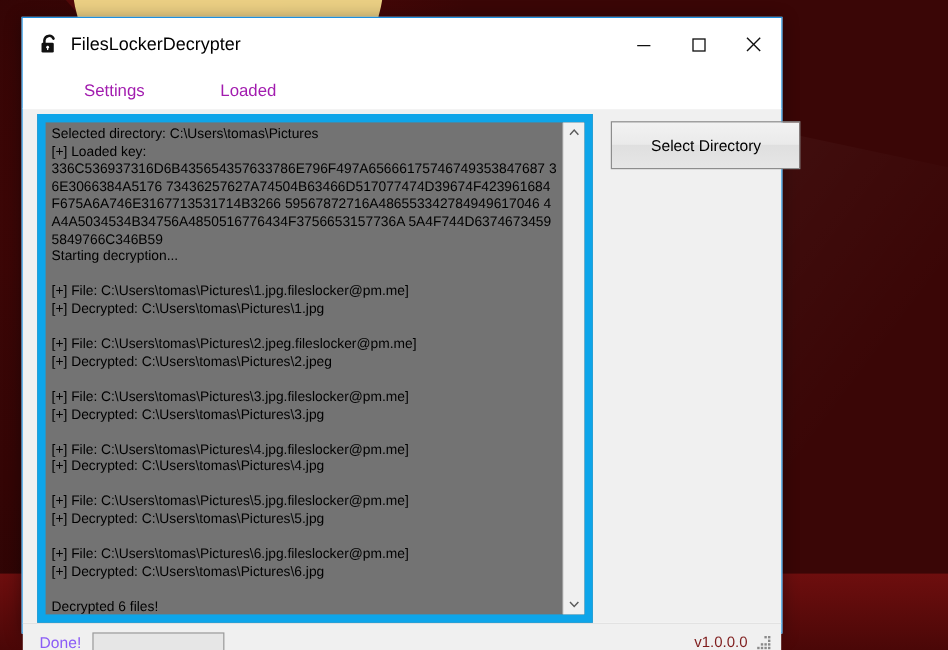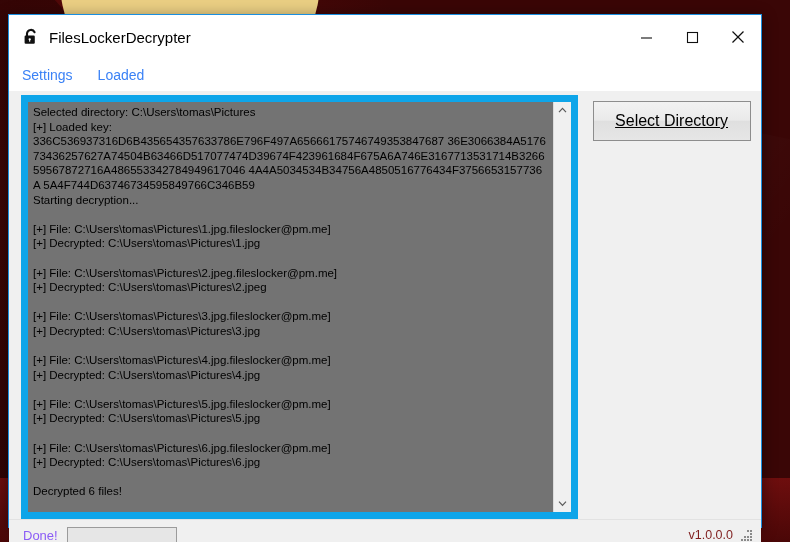--- a/index.html
+++ b/index.html
@@ -66,23 +66,23 @@
     font-family: "Liberation Sans", sans-serif;
     letter-spacing: 2px;
   }
   .wm-1 { left: 330px; top: 120px; font-size: 92px; transform: skewX(-12deg); }
   .wm-2 { left: 118px; top: 360px; font-size: 70px; }
   .wm-3 { left: 500px; top: 360px; font-size: 38px; }
 
   
   #app-window {
     position: absolute;
-    left: 8px;
+    left: 18px;
     top: 14px;
-    width: 754px;
+    width: 634px;
     height: 514px;
     background: #ffffff;
     border: 1px solid #1a8fe0;
     box-shadow: 0 3px 14px rgba(0,0,0,0.45);
     display: flex;
     flex-direction: column;
     box-sizing: border-box;
   }
 
   
@@ -129,24 +129,25 @@
     height: 31px;
     background: #ffffff;
     display: flex;
     align-items: center;
     padding-left: 13px;
     flex: 0 0 auto;
     border-bottom: 1px solid #ffffff;
   }
   .menu-item {
     font-size: 14px;
-    color: #3b82f6;
+    color: #a21caf;
     padding: 4px 11px 4px 0;
     margin-right: 14px;
     white-space: nowrap;
+    margin-left: 38px;
   }
 
   
   #client-area {
     flex: 1 1 auto;
     background: #f0f0f0;
     position: relative;
     display: flex;
     padding: 4px 12px 0 12px;
     box-sizing: border-box;
@@ -216,22 +217,21 @@
     background: linear-gradient(180deg, #f2f2f2 0%, #eaeaea 48%, #dfdfdf 50%, #e6e6e6 100%);
     border: 1px solid #8d8d8d;
     display: flex;
     align-items: center;
     justify-content: center;
     color: #000000;
   }
   #select-directory-button {
     top: 6px;
     height: 40px;
-    font-size: 16px;
-    text-decoration: underline;
+    font-size: 13px;
   }
   #decrypt-button {
     top: 352px;
     height: 48px;
     font-size: 19px;
     font-weight: bold;
     border: 2px solid #1a7fd4;
   }
 
   

